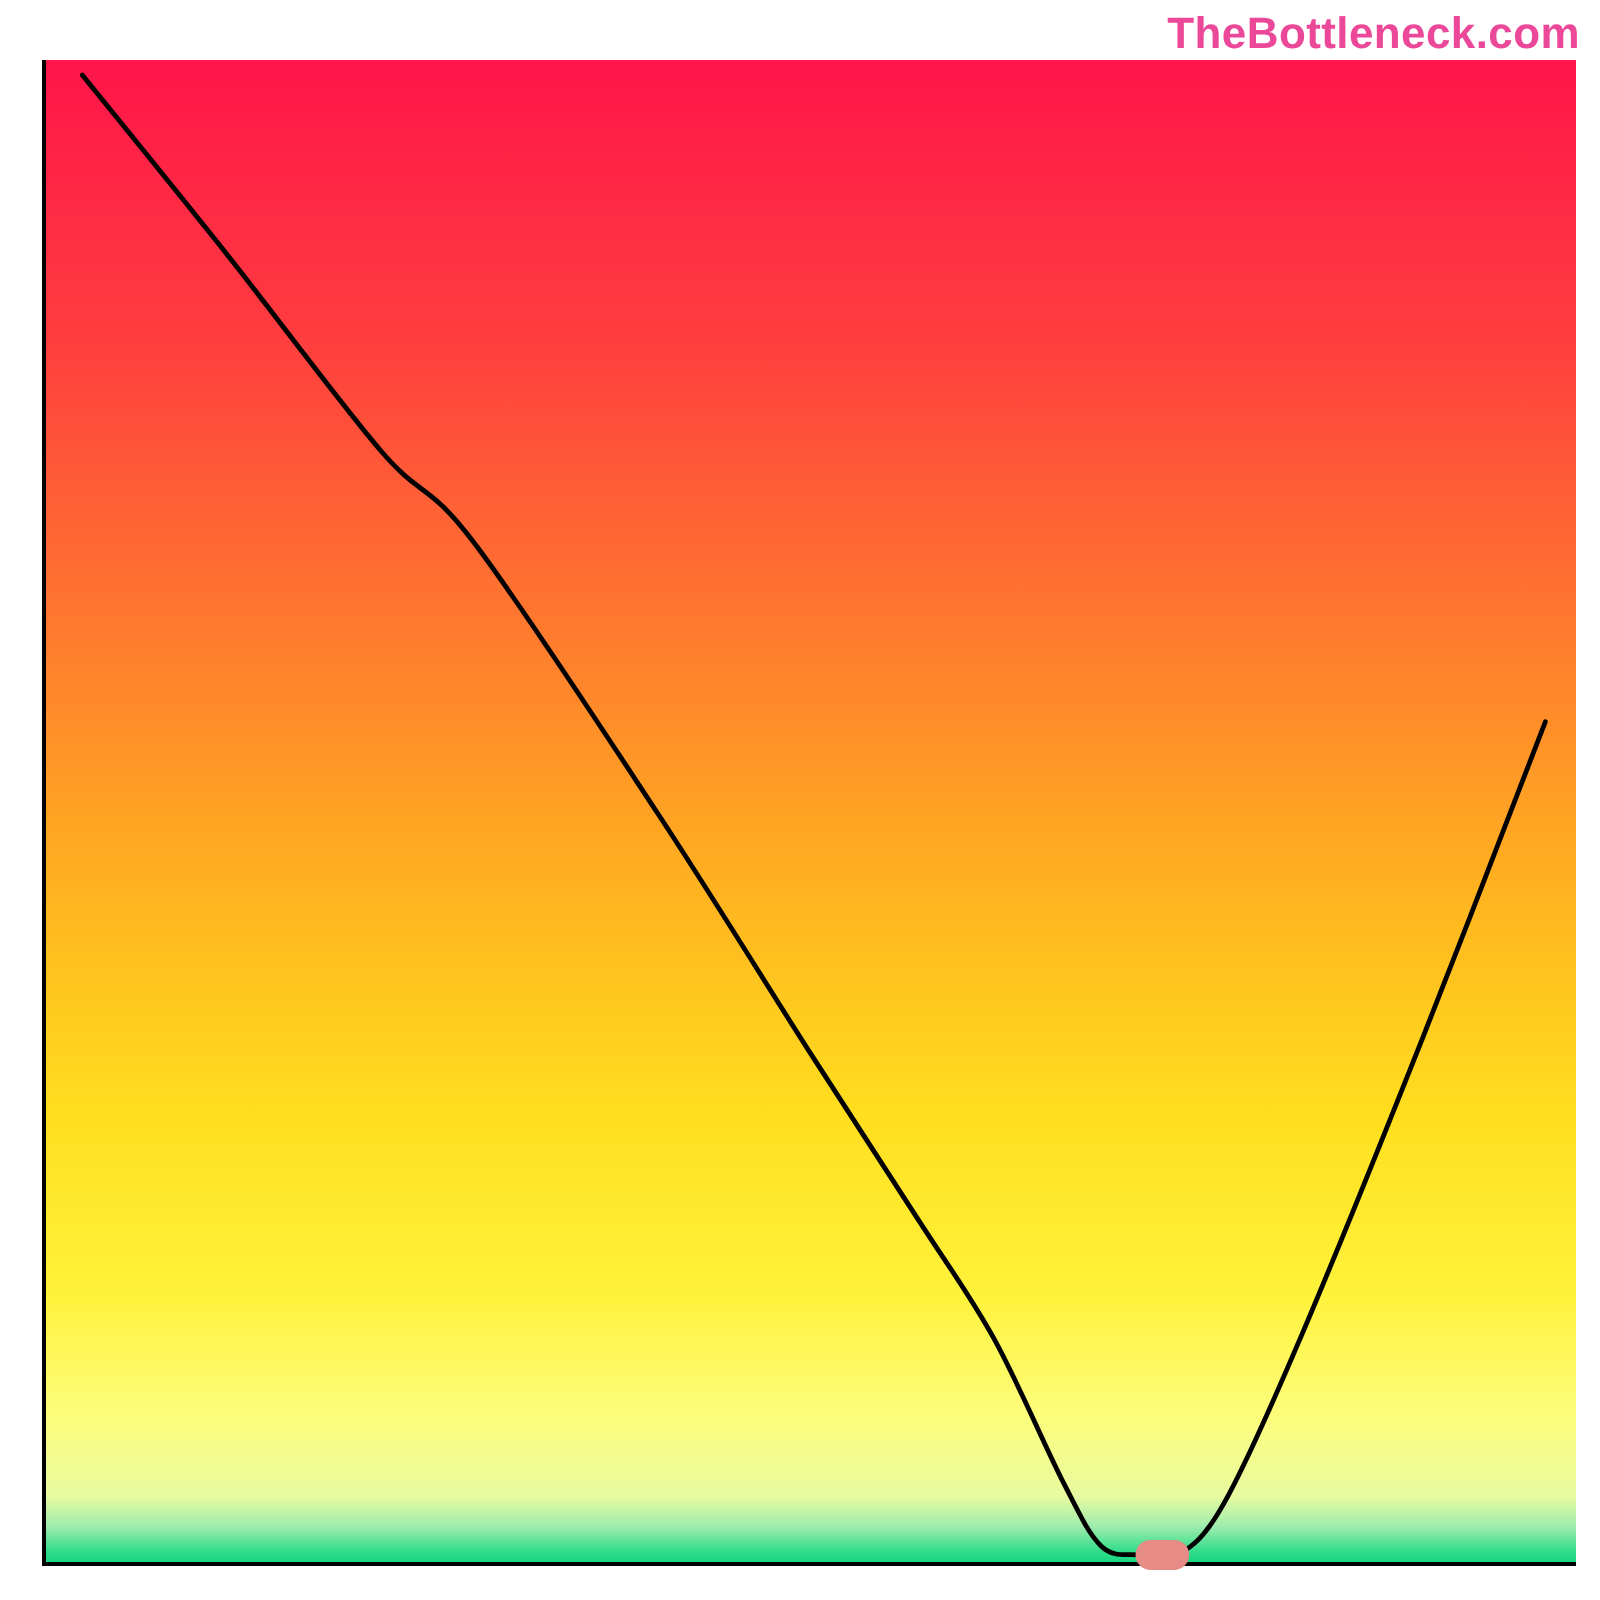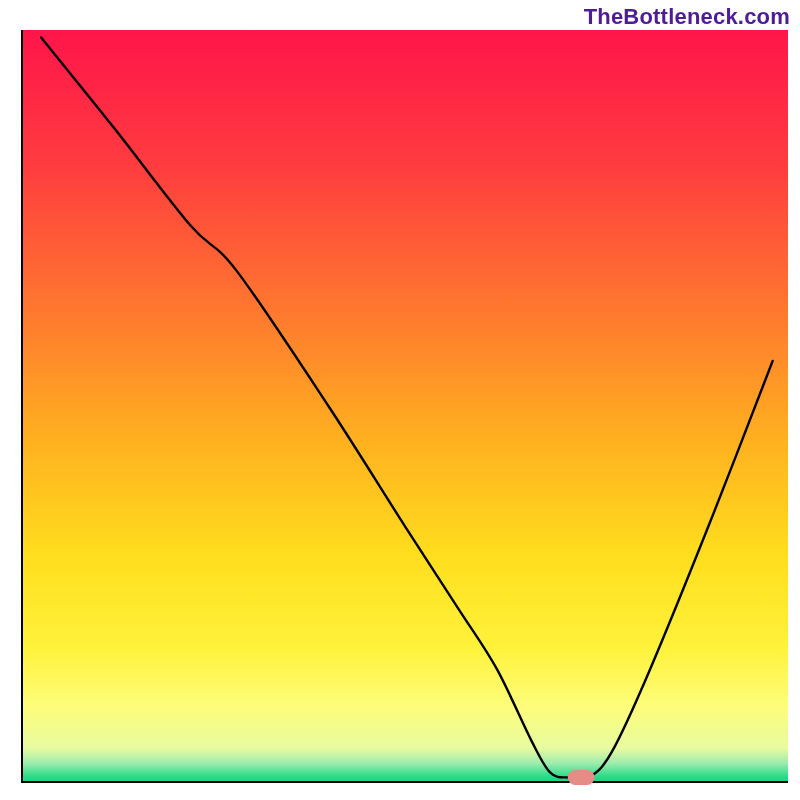--- a/index.html
+++ b/index.html
@@ -15,21 +15,21 @@
     position: relative;
     width: 800px;
     height: 800px;
   }
   .watermark {
     position: absolute;
     top: 4px;
     right: 10px;
     font-size: 22px;
     font-weight: 600;
-    color: #4c1d95;
+    color: #ec4899;
     letter-spacing: 0.2px;
     z-index: 10;
     text-align: center;
   }
   svg {
     display: block;
   }
 </style>
 </head>
 <body>

